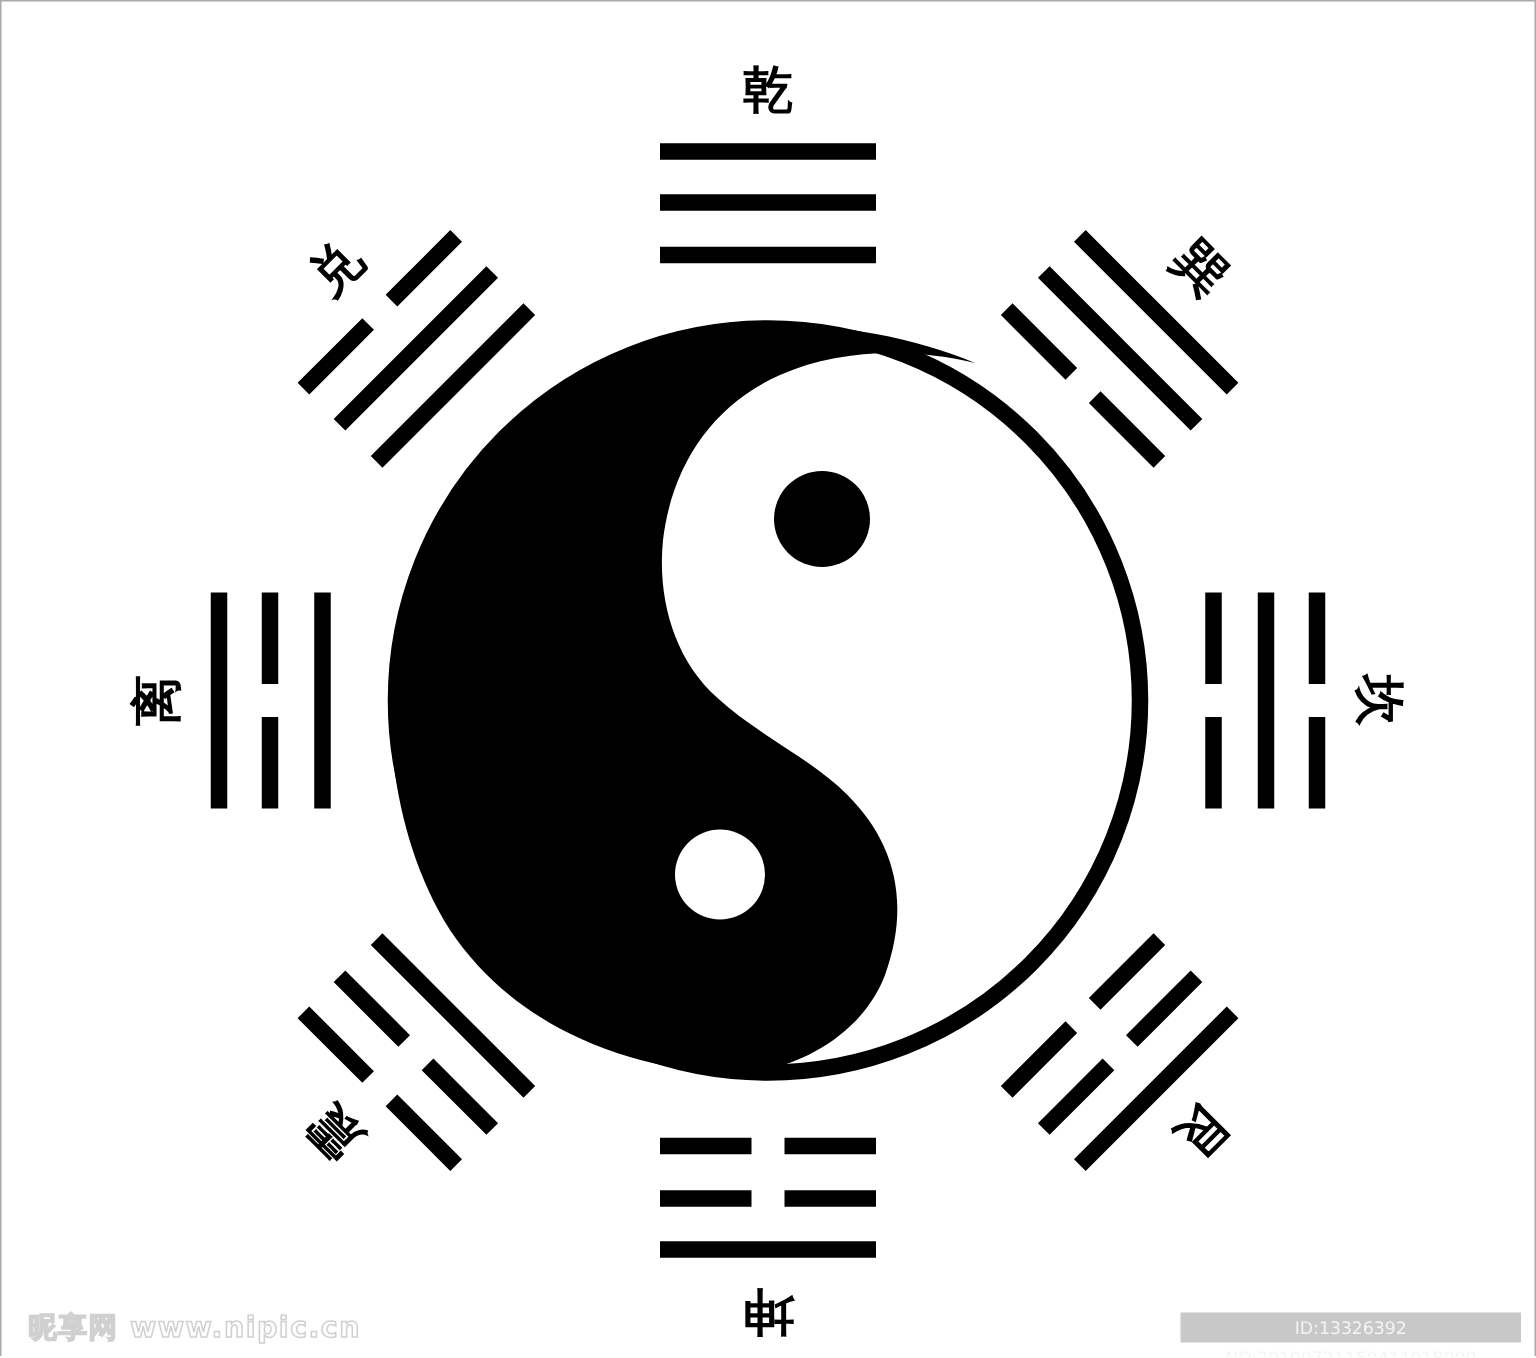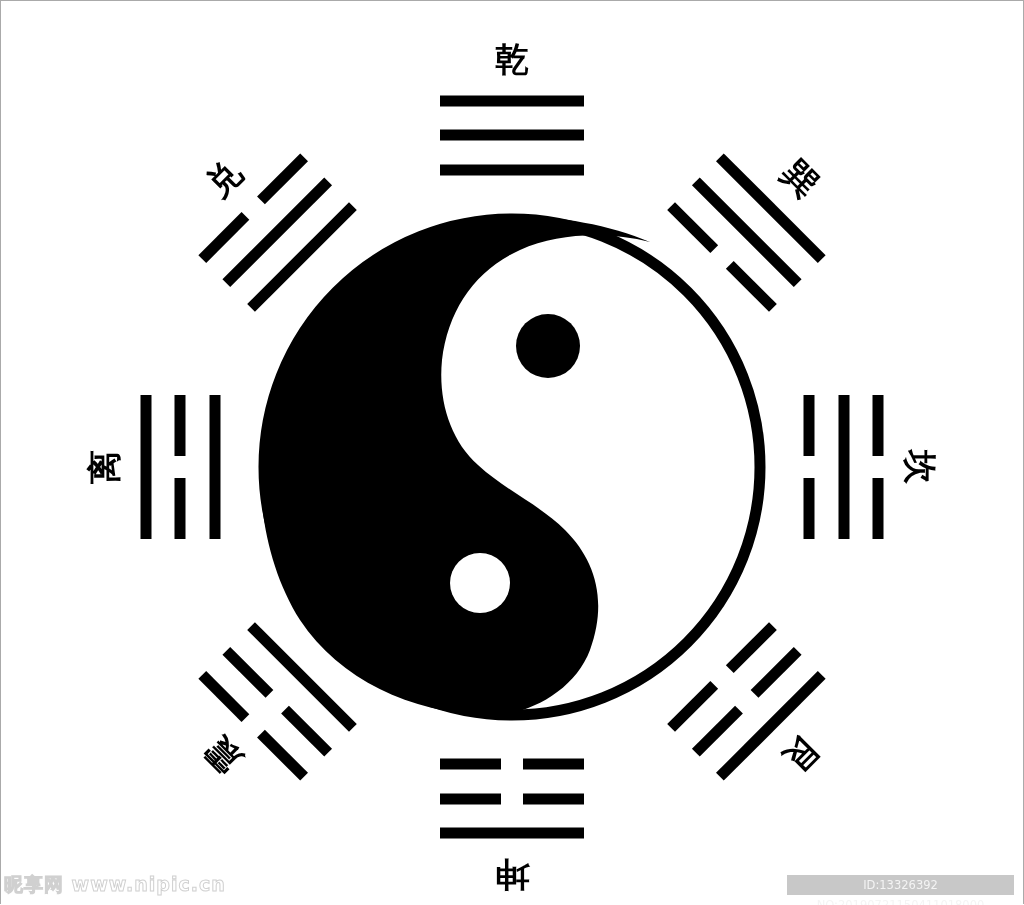--- a/index.html
+++ b/index.html
@@ -1,20 +1,20 @@
 <!DOCTYPE html>
 <html><head>
 <meta charset="utf-8">
 <style>
   html, body { margin: 0; padding: 0; background: #ffffff; }
   body { width: 1024px; height: 905px; position: relative; overflow: hidden; font-family: "DejaVu Serif", serif; }
   .frame { position: absolute; left: 0; top: 0; width: 1022px; height: 903px; border-top: 1px solid #aaaaaa; border-left: 1px solid #aaaaaa; border-right: 2px solid #aaaaaa; }
   #diagram { position: absolute; left: 0; top: 0; }
   .label { font-family: "DejaVu Serif", serif; font-weight: bold; font-size: 34px; fill: #000; }
-  .watermark-left { position: absolute; left: 4px; top: 872px; color: #e6e6e6; font-family: "DejaVu Sans", sans-serif; font-size: 19px; font-weight: bold; letter-spacing: 1px; -webkit-text-stroke: 1px #d0d0d0; color: transparent; }
+  .watermark-left { position: absolute; left: 19px; top: 872px; color: #e6e6e6; font-family: "DejaVu Sans", sans-serif; font-size: 19px; font-weight: bold; letter-spacing: 1px; -webkit-text-stroke: 1px #d0d0d0; color: transparent; }
   .watermark-right { position: absolute; left: 787px; top: 875px; width: 227px; height: 20px; background: #c8c8c8; color: #f4f4f4; font-family: "DejaVu Sans", sans-serif; font-size: 11.5px; line-height: 20px; text-align: center; }
 </style>
 </head>
 <body>
 
 <div class="frame"></div>
 
 <svg id="diagram" width="1024" height="905" viewBox="0 0 1024 905">
   <g>
 

